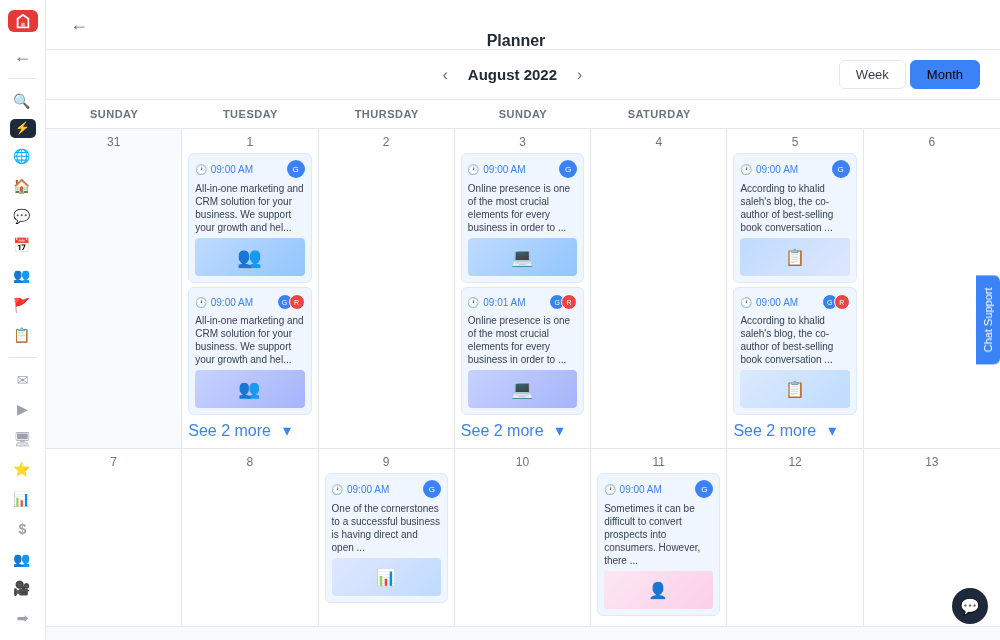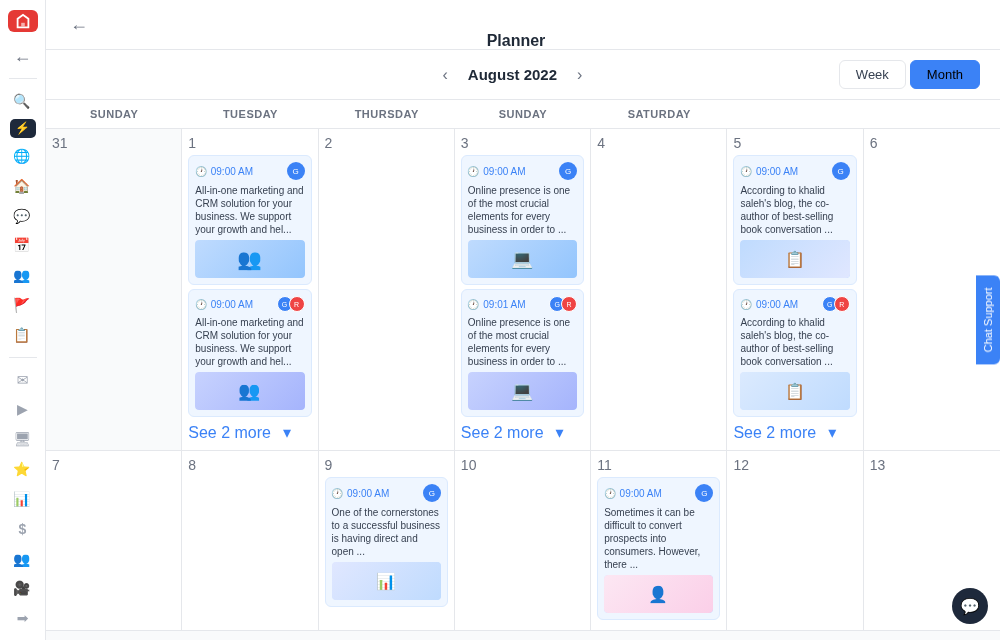--- a/index.html
+++ b/index.html
@@ -145,23 +145,23 @@
       border-right: 1px solid #e5e7eb;
       border-bottom: 1px solid #e5e7eb;
       background: #fff;
       min-height: 160px;
       padding: 6px;
       position: relative;
     }
     .cal-cell:nth-child(7n) { border-right: none; }
     .cal-cell.other-month { background: #f9fafb; }
     .cal-date {
-      font-size: 14px;
+      font-size: 12px;
       color: #6b7280;
-      text-align: left;
+      text-align: center;
       margin-bottom: 4px;
       font-weight: 500;
     }
 
     
     .event-card {
       background: #eff6ff;
       border: 1px solid #dbeafe;
       border-radius: 6px;
       padding: 6px;

